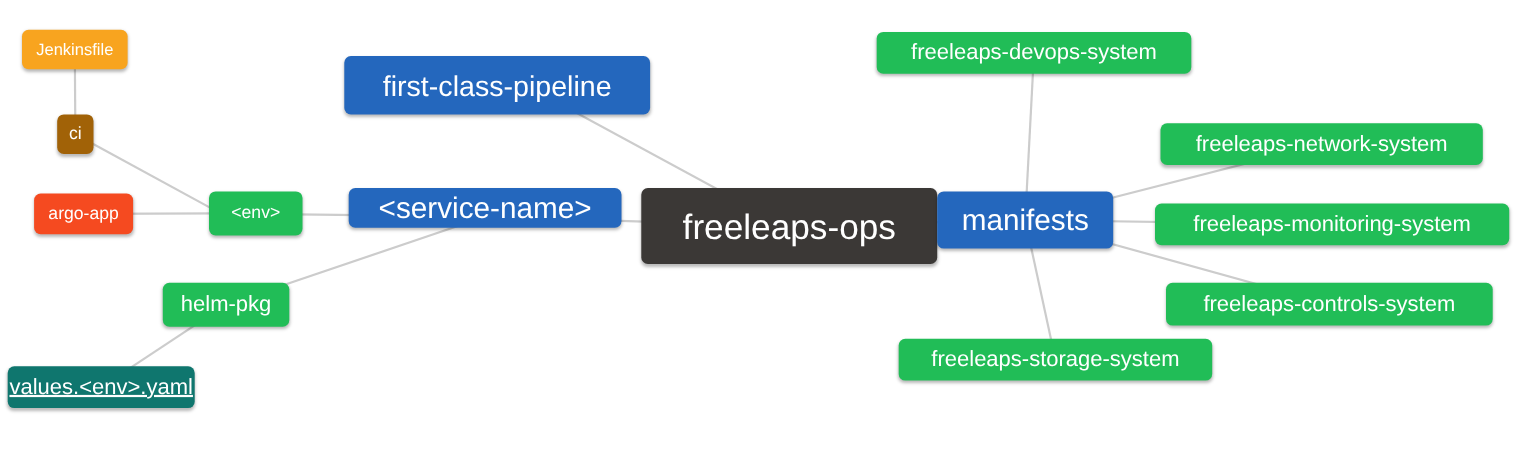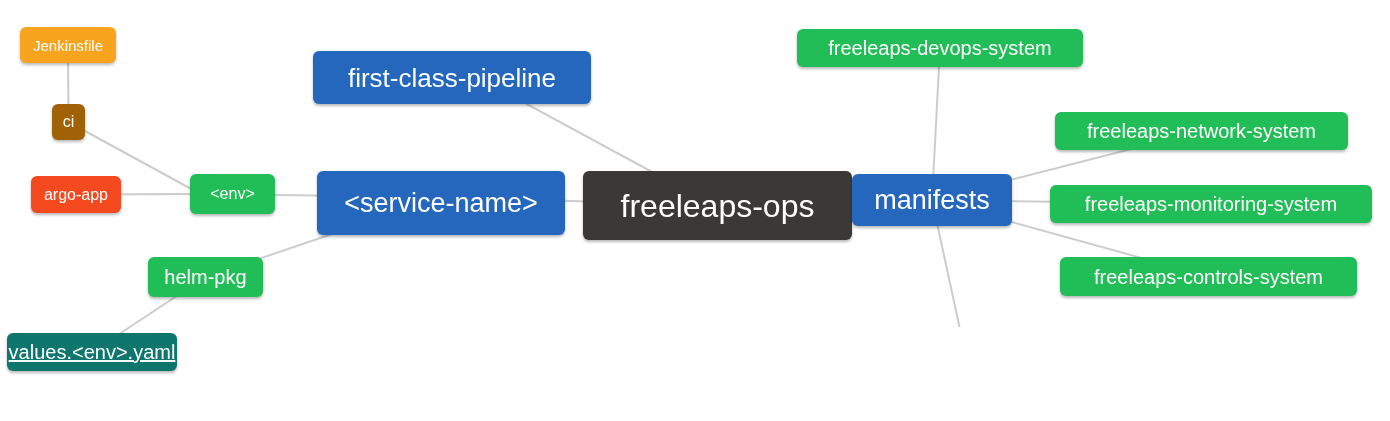--- a/index.html
+++ b/index.html
@@ -75,34 +75,37 @@
     </div>
     <div class="node" style="left: 148px; top: 257px; width: 115px; height: 40px; background: rgb(33, 189, 87); font-size: 20px;">
       <span>helm-pkg</span>
     </div>
     <div class="node" style="left: 7px; top: 333px; width: 170px; height: 38px; background: #0f766e; font-size: 20px; text-decoration: underline;">
       <span>values.&lt;env&gt;.yaml</span>
     </div>
     <div class="node" style="left: 313px; top: 37px; width: 278px; height: 53px; background: rgb(36, 103, 189); font-size: 26px; margin-top: 14px;">
       <span>first-class-pipeline</span>
     </div>
-    <div class="node" style="left: 317px; top: 171px; width: 248px; height: 64px; background: rgb(36, 103, 189); font-size: 27px;">
+    <div class="node" style="left: 317px; top: 171px; width: 248px; height: 36px; background: rgb(36, 103, 189); font-size: 27px;">
       <span>&lt;service-name&gt;</span>
     </div>
     <div class="node" style="left: 583px; top: 171px; width: 269px; height: 69px; background: rgb(59, 56, 54); font-size: 32px;">
       <span>freeleaps-ops</span>
     </div>
     <div class="node" style="left: 852px; top: 174px; width: 160px; height: 52px; background: rgb(36, 103, 189); font-size: 27px;">
       <span>manifests</span>
     </div>
     <div class="node" style="left: 797px; top: 29px; width: 286px; height: 38px; background: rgb(33, 189, 87); font-size: 20px;">
       <span>freeleaps-devops-system</span>
     </div>
     <div class="node" style="left: 1055px; top: 112px; width: 293px; height: 38px; background: rgb(33, 189, 87); font-size: 20px;">
       <span>freeleaps-network-system</span>
     </div>
     <div class="node" style="left: 1050px; top: 185px; width: 322px; height: 38px; background: rgb(33, 189, 87); font-size: 20px; text-align: center;">
       <span>freeleaps-monitoring-system</span>
     </div>
     <div class="node" style="left: 1060px; top: 257px; width: 297px; height: 39px; background: rgb(33, 189, 87); font-size: 20px;">
       <span>freeleaps-controls-system</span>
     </div>
+    <div class="node" style="left: 817px; top: 308px; width: 285px; height: 38px; background: rgb(33, 189, 87); font-size: 20px;">
+      <span>freeleaps-storage-system</span>
+    </div>
   </div>
 
 </body></html>

